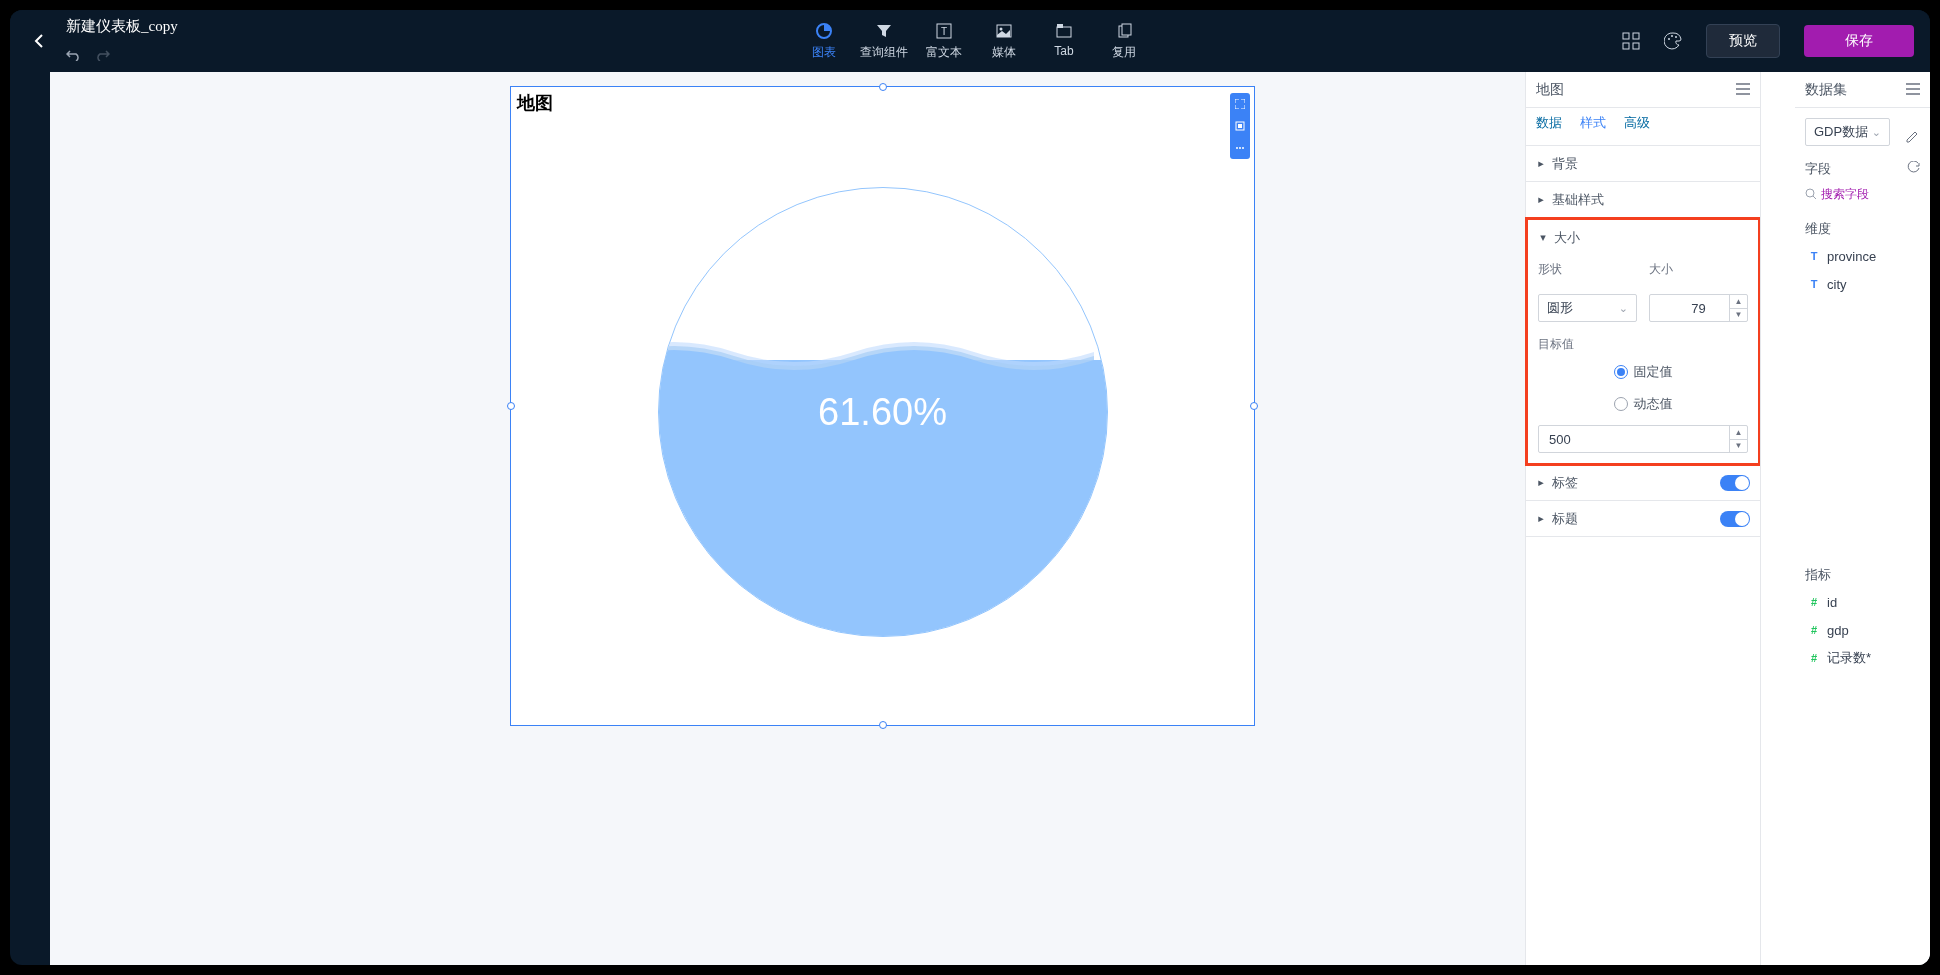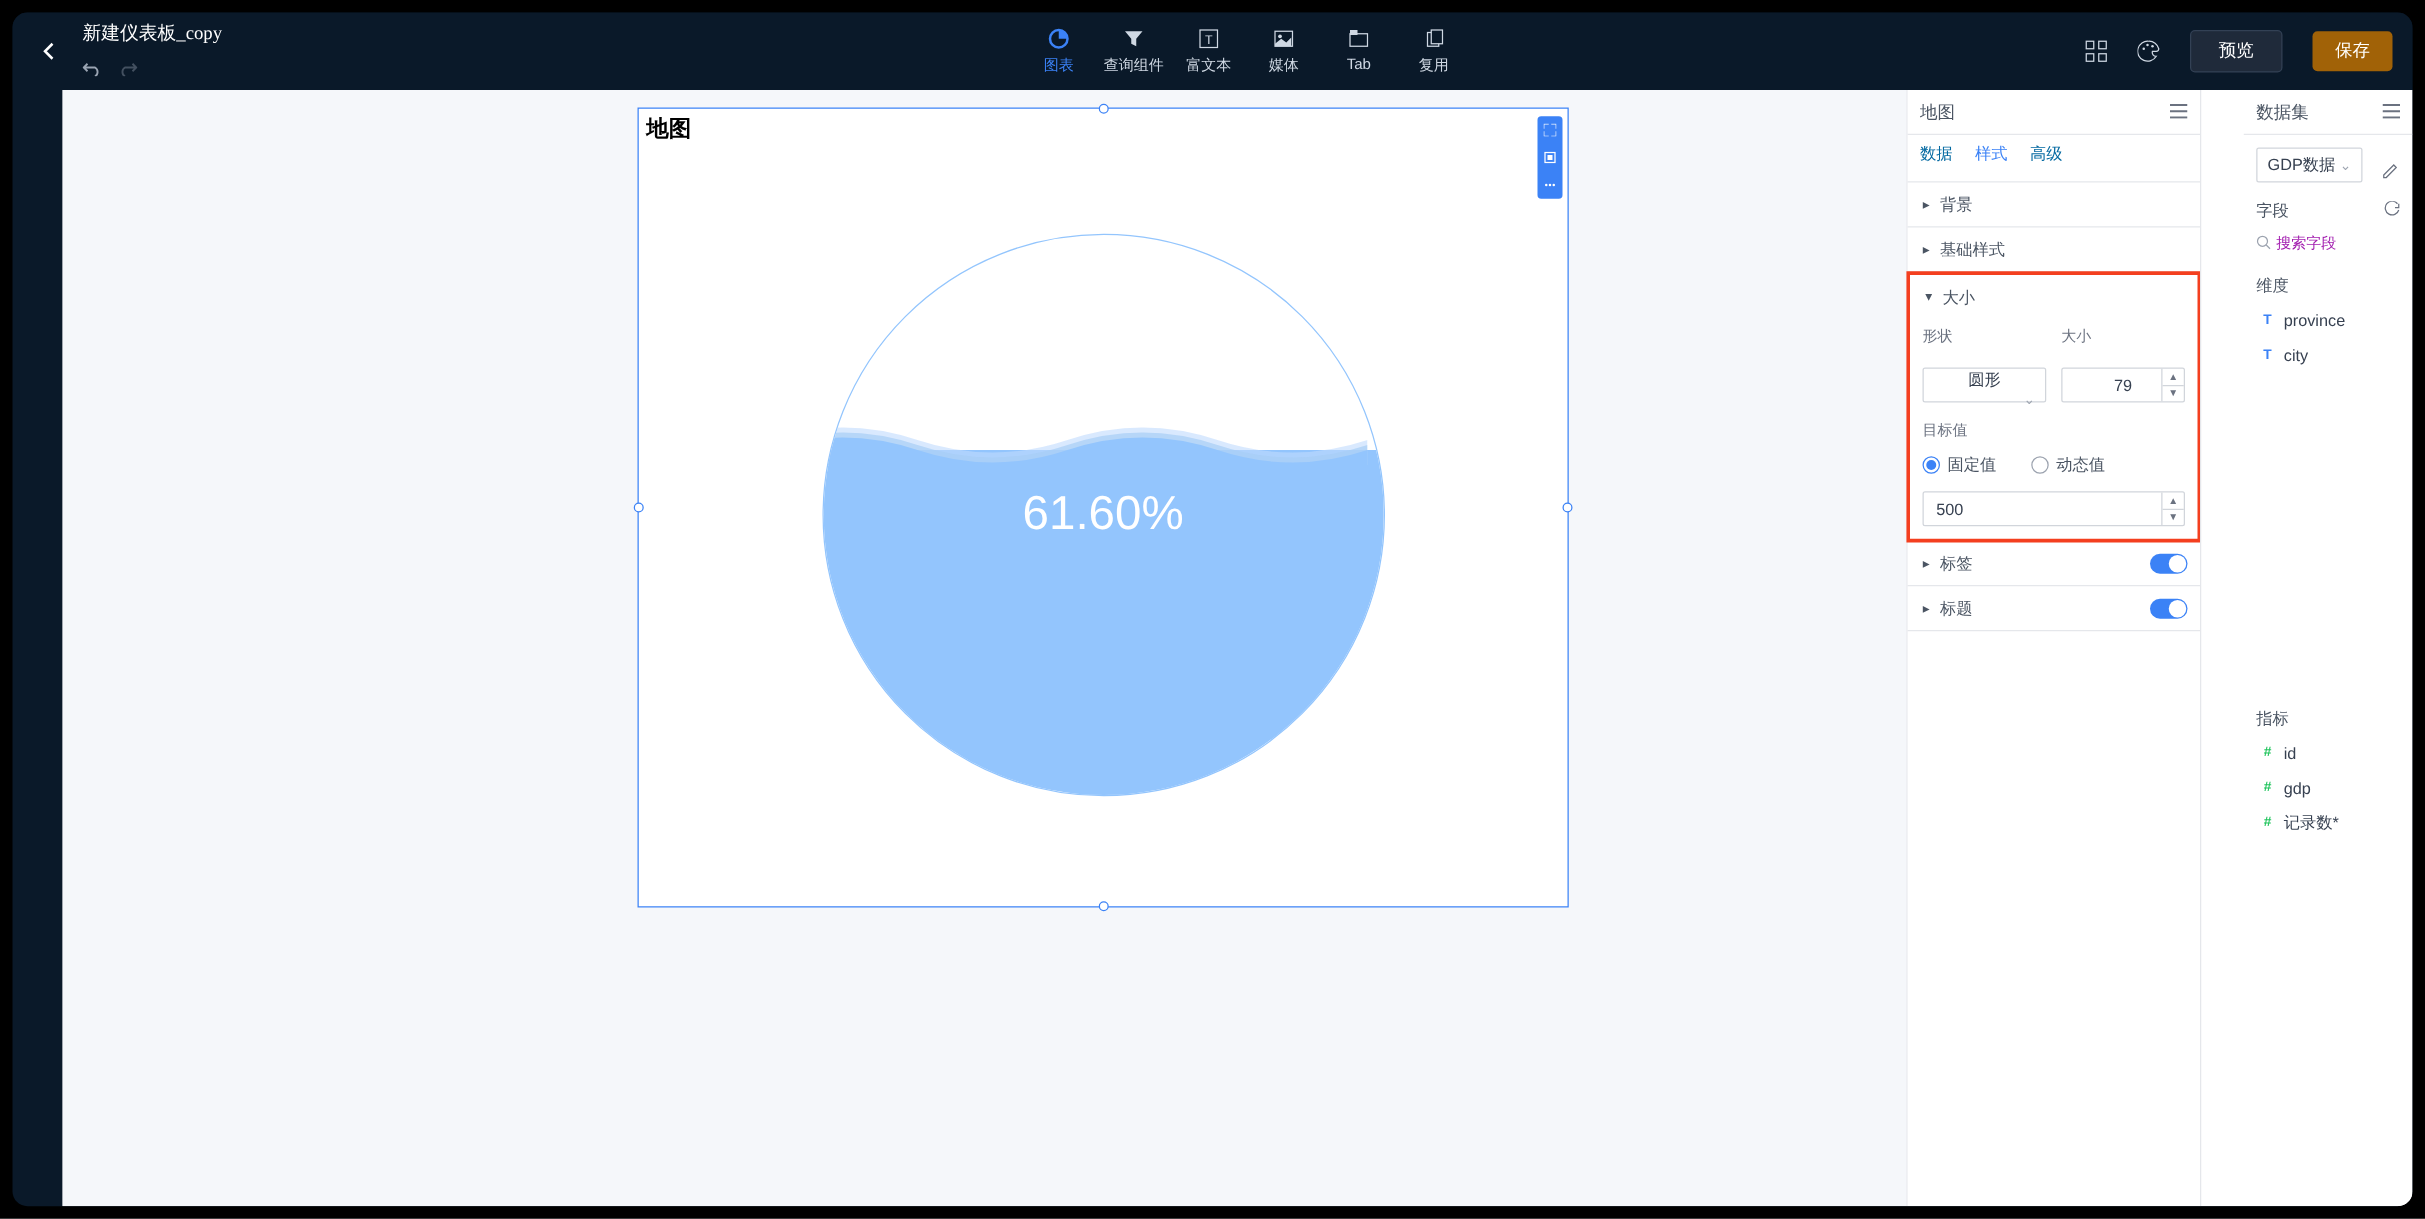--- a/index.html
+++ b/index.html
@@ -52,22 +52,22 @@
 }
 .tool-item.active { color:#3b82f6;}
 .tool-icon { width:18px;height:18px;display:flex;align-items:center;justify-content:center;}
 .topbar-right { display:flex;align-items:center;gap:24px;}
 .icon-btn { color:#cfd8e3; cursor:pointer; display:flex;align-items:center;justify-content:center;}
 .btn-outline {
   background:#1f2a3a;border:1px solid #334155;color:#fff;
   padding:7px 22px;border-radius:4px;cursor:pointer;font-size:14px;
 }
 .btn-primary {
-  background:#a16207;color:#fff;border:none;
-  padding:7px 18px;border-radius:4px;cursor:pointer;font-size:14px;
+  background:#a21caf;color:#fff;border:none;
+  padding:7px 41px;border-radius:4px;cursor:pointer;font-size:14px;
 }
 
 .main-area {
   flex:1; display:flex; background:#fff;
   border-radius:0;
   overflow:hidden;
   margin-left:40px;
 }
 
 .canvas {
@@ -159,31 +159,30 @@
   padding-bottom:10px;
 }
 .size-body { padding:6px 10px 0 10px; display:flex;flex-direction:column;gap:8px;}
 .row2 { display:flex;gap:12px;}
 .col { flex:1; display:flex;flex-direction:column;gap:16px;}
 .lbl { font-size:12px;color:#6b7280;}
 .select-ctl, .num-ctl {
   height:28px;border:1px solid #d1d5db;border-radius:2px;
   display:flex;align-items:center;padding:0 8px;font-size:13px;color:#374151;background:#fff;
   position:relative;
-  flex-direction:column;
 }
 .select-ctl .dd { margin-left:auto;color:#9ca3af;font-size:11px;}
 .num-ctl { justify-content:center;}
 .spinbox {
   position:absolute;right:0;top:0;bottom:0;width:18px;
   display:flex;flex-direction:column;border-left:1px solid #d1d5db;
 }
 .spinbox div{flex:1;display:flex;align-items:center;justify-content:center;font-size:8px;color:#6b7280;cursor:pointer;}
 .spinbox div:first-child{border-bottom:1px solid #d1d5db;}
-.radio-row { display:flex;gap:28px;align-items:center;margin-top:2px;}
+.radio-row { display:flex;gap:14px;align-items:center;margin-top:2px;flex-direction:column;}
 .radio { display:flex;align-items:center;gap:6px;font-size:13px;color:#4b5563;cursor:pointer;}
 .radio .dot {
   width:14px;height:14px;border-radius:50%;border:1px solid #9ca3af;position:relative;
 }
 .radio.checked .dot{border-color:#3b82f6;}
 .radio.checked .dot::after{
   content:"";position:absolute;top:2px;left:2px;right:2px;bottom:2px;background:#3b82f6;border-radius:50%;
 }
 .full-num {
   height:28px;border:1px solid #d1d5db;border-radius:2px;display:flex;align-items:center;

